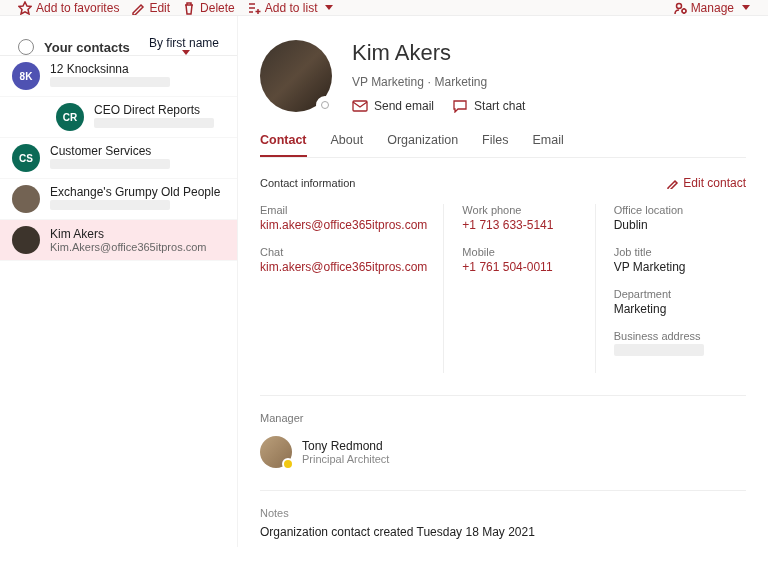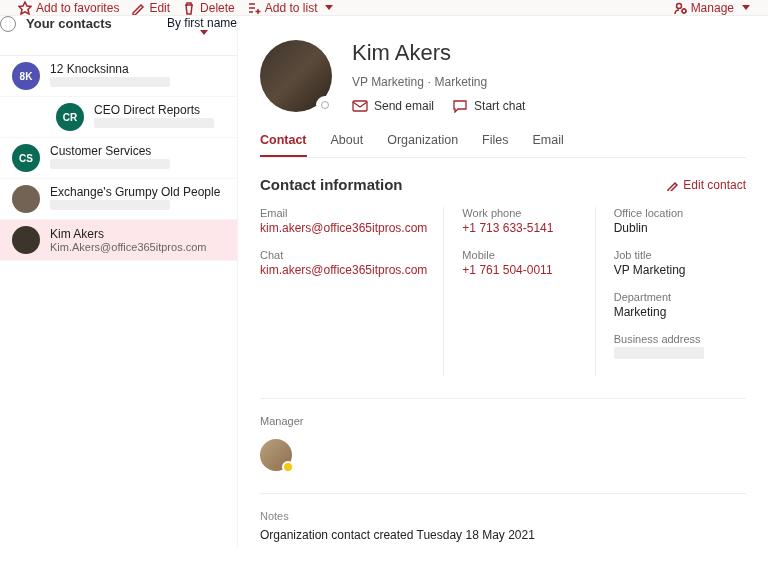--- a/index.html
+++ b/index.html
@@ -4,21 +4,21 @@
   <style>
     * { margin:0; padding:0; box-sizing:border-box; font-family:"Segoe UI",Arial,sans-serif; font-size:12px; }
     body { background:#fff; color:#333; width:768px; height:563px; overflow:hidden; }
     .toolbar { display:flex; align-items:center; height:16px; padding:0 12px; border-bottom:1px solid #eee; background:#faf9f8; }
     .toolbar .btn { display:flex; align-items:center; gap:4px; color:#a4262c; padding:4px 6px; cursor:pointer; font-size:12px; }
     .toolbar .btn svg { width:14px; height:14px; stroke:#a4262c; stroke-width:1.5; fill:none; }
     .toolbar .spacer { flex:1; }
     .chev { display:inline-block; width:0; height:0; border-left:4px solid transparent; border-right:4px solid transparent; border-top:5px solid #a4262c; margin-left:4px; }
     .content { display:flex; height:calc(100% - 32px); }
     .sidebar { width:238px; border-right:1px solid #f2f2f2; overflow:hidden; }
-    .sb-head { display:flex; align-items:flex-start; height:40px; padding:0 0; border-bottom:1px solid #eee; }
+    .sb-head { display:flex; align-items:flex-end; height:40px; padding:0 18px; border-bottom:1px solid #eee; }
     .radio { width:16px; height:16px; border:1px solid #888; border-radius:50%; margin-right:10px; }
     .sb-title { font-weight:600; font-size:13px; }
     .sb-sort { margin-left:auto; color:#0f172a; font-size:12px; display:flex; align-items:center;flex-direction:column; }
     .item { display:flex; align-items:center; padding:6px 12px; border-bottom:1px solid #f6f6f6; cursor:pointer; }
     .item.selected { background:#fde7ea; }
     .avatar { width:28px; height:28px; border-radius:50%; display:flex; align-items:center; justify-content:center; color:#fff; font-weight:600; font-size:10px; margin-right:10px; flex-shrink:0; }
     .item-body { overflow:hidden; }
     .item-name { font-size:12px; color:#222; }
     .item-sub { font-size:11px; color:#666; white-space:nowrap; overflow:hidden; text-overflow:ellipsis; max-width:180px; }
     .item-sub.blurred { color:#dcdcdc; background:#eee; border-radius:2px; height:10px; display:inline-block; width:120px; }
@@ -30,21 +30,21 @@
     .presence:after { content:""; position:absolute; inset:3px; border:1px solid #aaa; border-radius:50%; }
     .hdr-info h1 { font-size:22px; font-weight:400; color:#333; }
     .hdr-sub { color:#666; font-size:12px; margin-top:9px; }
     .hdr-actions { display:flex; gap:18px; margin-top:10px; }
     .haction { display:flex; align-items:center; gap:6px; color:#333; cursor:pointer; font-size:12px; }
     .haction svg { width:16px; height:14px; stroke:#a4262c; stroke-width:1.3; fill:none; }
     .tabs { display:flex; gap:24px; margin-top:20px; border-bottom:1px solid #eee; }
     .tab { padding:0 0 8px 0; color:#555; cursor:pointer; font-size:12.5px; }
     .tab.active { color:#a4262c; border-bottom:2px solid #a4262c; font-weight:600; }
     .section-head { display:flex; align-items:center; margin-top:18px; }
-    .section-title { font-size:15px; color:#333; font-weight:700; }
+    .section-title { font-size:11px; color:#333; font-weight:400; }
     .edit-link { margin-left:auto; color:#a4262c; display:flex; align-items:center; gap:4px; font-size:12px; cursor:pointer;}
     .edit-link svg { width:12px; height:12px; stroke:#a4262c; fill:none; stroke-width:1.5; }
     .grid { display:flex; margin-top:14px; gap:0; }
     .col { flex:1; padding-right:16px; }
     .col+.col { border-left:1px solid #eee; padding-left:18px; }
     .field { margin-bottom:14px; }
     .flabel { font-size:11px; color:#777; margin-bottom:2px; }
     .fval { font-size:12px; color:#222; }
     .fval.link { color:#a4262c; }
     .fval.blurred { color:#ddd; background:#eee; border-radius:2px; display:inline-block; width:90px; height:12px; }
@@ -222,20 +222,24 @@
         </div>
       </div>
 
     <hr class="sep">
 
     <div class="flabel">Manager</div>
     <div class="mgr">
       <div class="mpic">
           <div class="badge"></div>
         </div>
+      <div>
+        <div class="mname">Tony Redmond</div>
+        <div class="mtitle">Principal Architect</div>
+      </div>
     </div>
 
     <hr class="sep">
 
     <div class="notes">
       <div class="nlabel">Notes</div>
       <div class="ntext">Organization contact created Tuesday 18 May 2021</div>
     </div>
   </div>
 </div>

